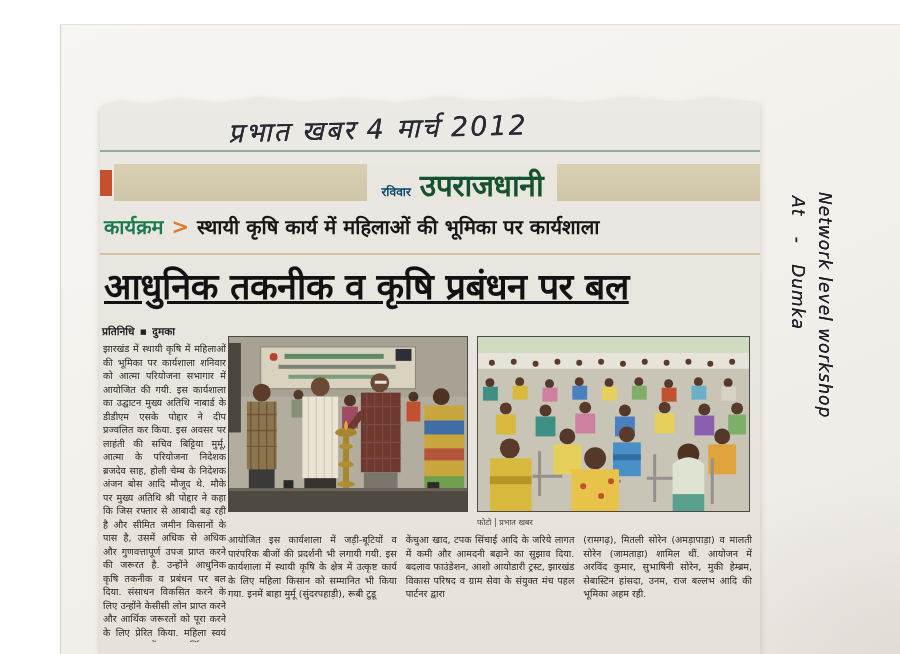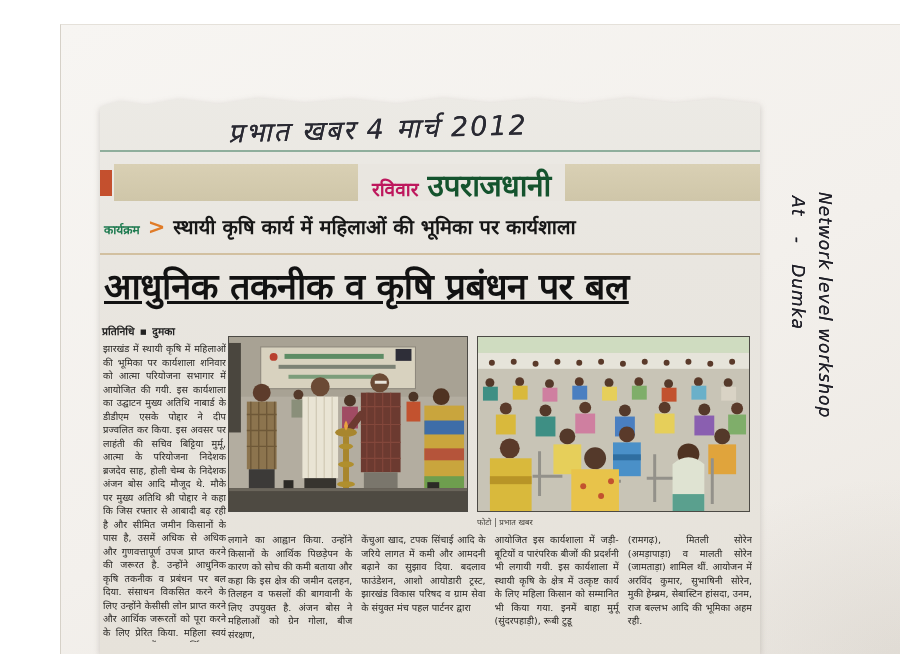--- a/index.html
+++ b/index.html
@@ -36,28 +36,28 @@
   
   .band{position:absolute;left:0;top:71px;width:100%;height:37px;display:flex;align-items:stretch;}
   .band .redblock{width:12px;height:26px;align-self:center;background:#c4502e;}
   .band .tan{background:linear-gradient(180deg,#d9d0b4,#cfc6a9);}
   .band .tan.l{flex:1.25;margin-left:2px;}
   .band .tan.r{flex:1;}
   .band .center{
     display:flex;align-items:baseline;gap:9px;padding:0 14px;
     background:#e9e6e0;
   }
-  .band .day{font-size:19px;font-weight:bold;color:#be185d;}
+  .band .day{font-size:12px;font-weight:bold;color:#0c4a6e;}
   .band .title{font-size:30px;font-weight:bold;color:#14532d;letter-spacing:-0.5px;}
   
   .section{
     position:absolute;left:4px;top:120px;width:99%;
     display:flex;align-items:baseline;gap:8px;white-space:nowrap;
   }
-  .section .label{font-size:12px;font-weight:bold;color:#1d7a4f;}
+  .section .label{font-size:20px;font-weight:bold;color:#1d7a4f;}
   .section .arrow{font-size:21px;font-weight:bold;color:#e07b27;}
   .section .subhead{font-size:20px;font-weight:bold;color:#161616;text-align:right;}
   .tan-rule{position:absolute;left:0;top:160px;width:100%;height:2px;background:#d2c0a0;}
   
   .headline{
     position:absolute;left:4px;top:168px;width:652px;
     font-size:36px;font-weight:bold;color:#121212;letter-spacing:-0.5px;white-space:nowrap;text-decoration:underline;
   }
   
   .byline{
@@ -284,23 +284,22 @@
           <circle cx="134" cy="145" r="3" fill="#c2522f"></circle>
         <circle cx="212" cy="118" r="11" fill="#4f3322"></circle>
         <path d="M196 128 q16 -14 32 0 v47 h-32 z" fill="#dfe3d2"></path>
         <rect x="196" y="158" width="32" height="17" fill="#5aa08e"></rect>
       </svg>
     </div>
 
     <div class="credit">फोटो | प्रभात खबर</div>
 
     <div class="lower">
-      <div class="bodycol">लगाने का आह्वान किया. उन्होंने किसानों के आर्थिक पिछड़ेपन के कारण को सोच की कमी बताया और कहा कि इस क्षेत्र की जमीन दलहन, तिलहन व फसलों की बागवानी के लिए उपयुक्त है. अंजन बोस ने महिलाओं को ग्रेन गोला, बीज संरक्षण,</div>
+      <div class="bodycol">आयोजित इस कार्यशाला में जड़ी-बूटियों व पारंपरिक बीजों की प्रदर्शनी भी लगायी गयी. इस कार्यशाला में स्थायी कृषि के क्षेत्र में उत्कृष्ट कार्य के लिए महिला किसान को सम्मानित भी किया गया. इनमें बाहा मुर्मू (सुंदरपहाड़ी), रूबी टुडू</div>
       <div class="bodycol">केंचुआ खाद, टपक सिंचाई आदि के जरिये लागत में कमी और आमदनी बढ़ाने का सुझाव दिया. बदलाव फाउंडेशन, आशो आयोडारी ट्रस्ट, झारखंड विकास परिषद व ग्राम सेवा के संयुक्त मंच पहल पार्टनर द्वारा</div>
-      <div class="bodycol">आयोजित इस कार्यशाला में जड़ी-बूटियों व पारंपरिक बीजों की प्रदर्शनी भी लगायी गयी. इस कार्यशाला में स्थायी कृषि के क्षेत्र में उत्कृष्ट कार्य के लिए महिला किसान को सम्मानित भी किया गया. इनमें बाहा मुर्मू (सुंदरपहाड़ी), रूबी टुडू</div>
       <div class="bodycol">(रामगढ़), मितली सोरेन (अमड़ापाड़ा) व मालती सोरेन (जामताड़ा) शामिल थीं. आयोजन में अरविंद कुमार, सुभाषिनी सोरेन, मुकी हेम्ब्रम, सेबास्टिन हांसदा, उनम, राज बल्लभ आदि की भूमिका अहम रही.</div>
     </div>
 
   </div>
 </div>
 
 <div class="hand-side">
   <div class="l1">Network level workshop</div>
   <div class="l2">At - Dumka</div>
 </div>

